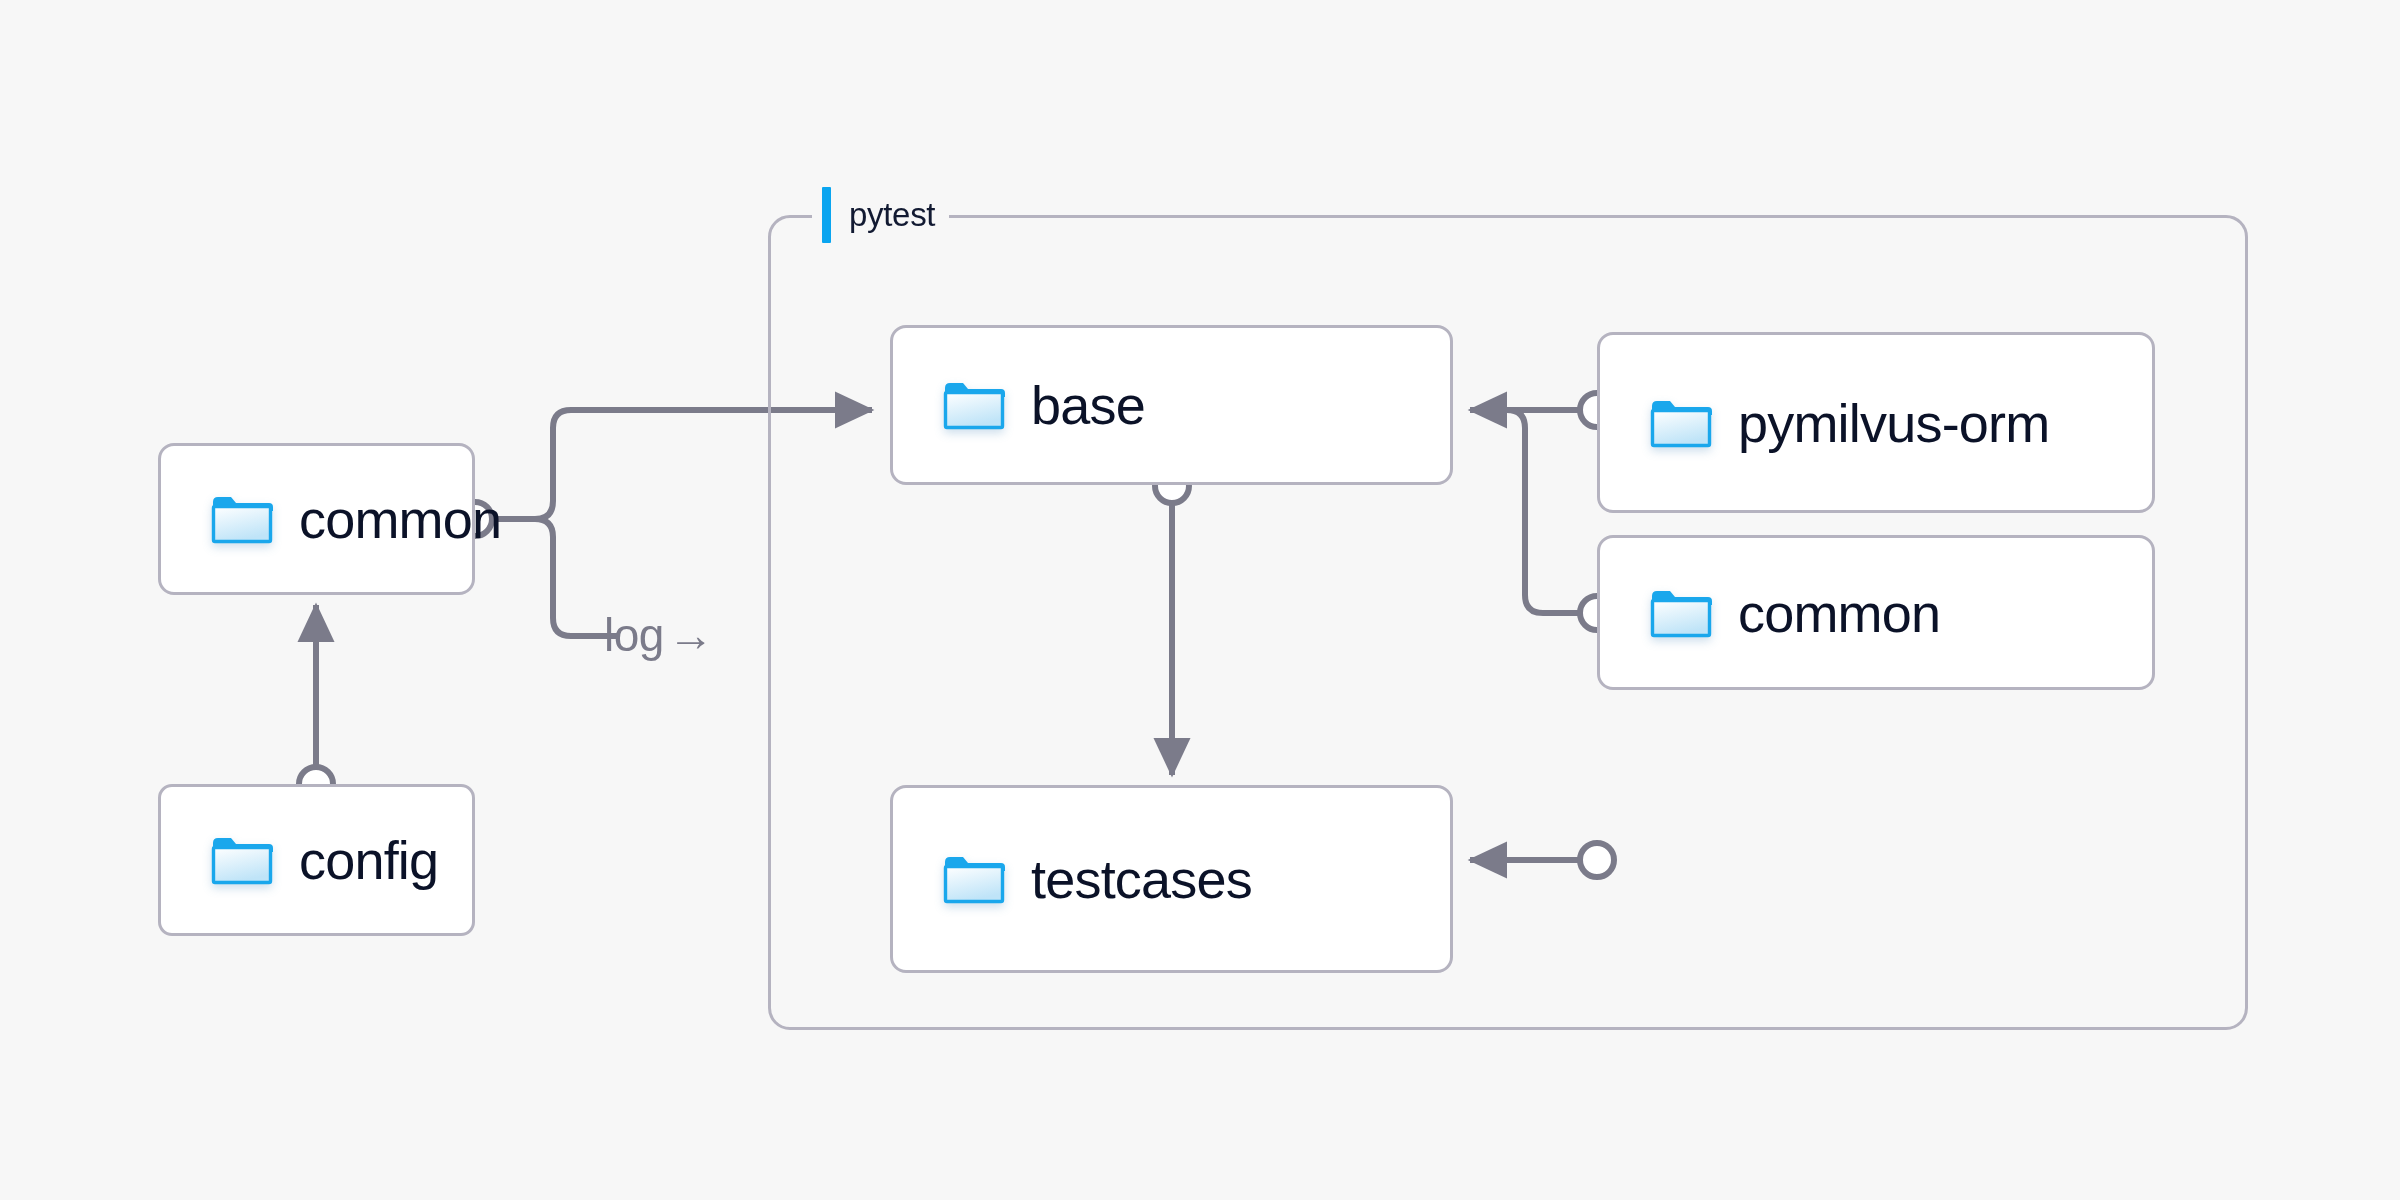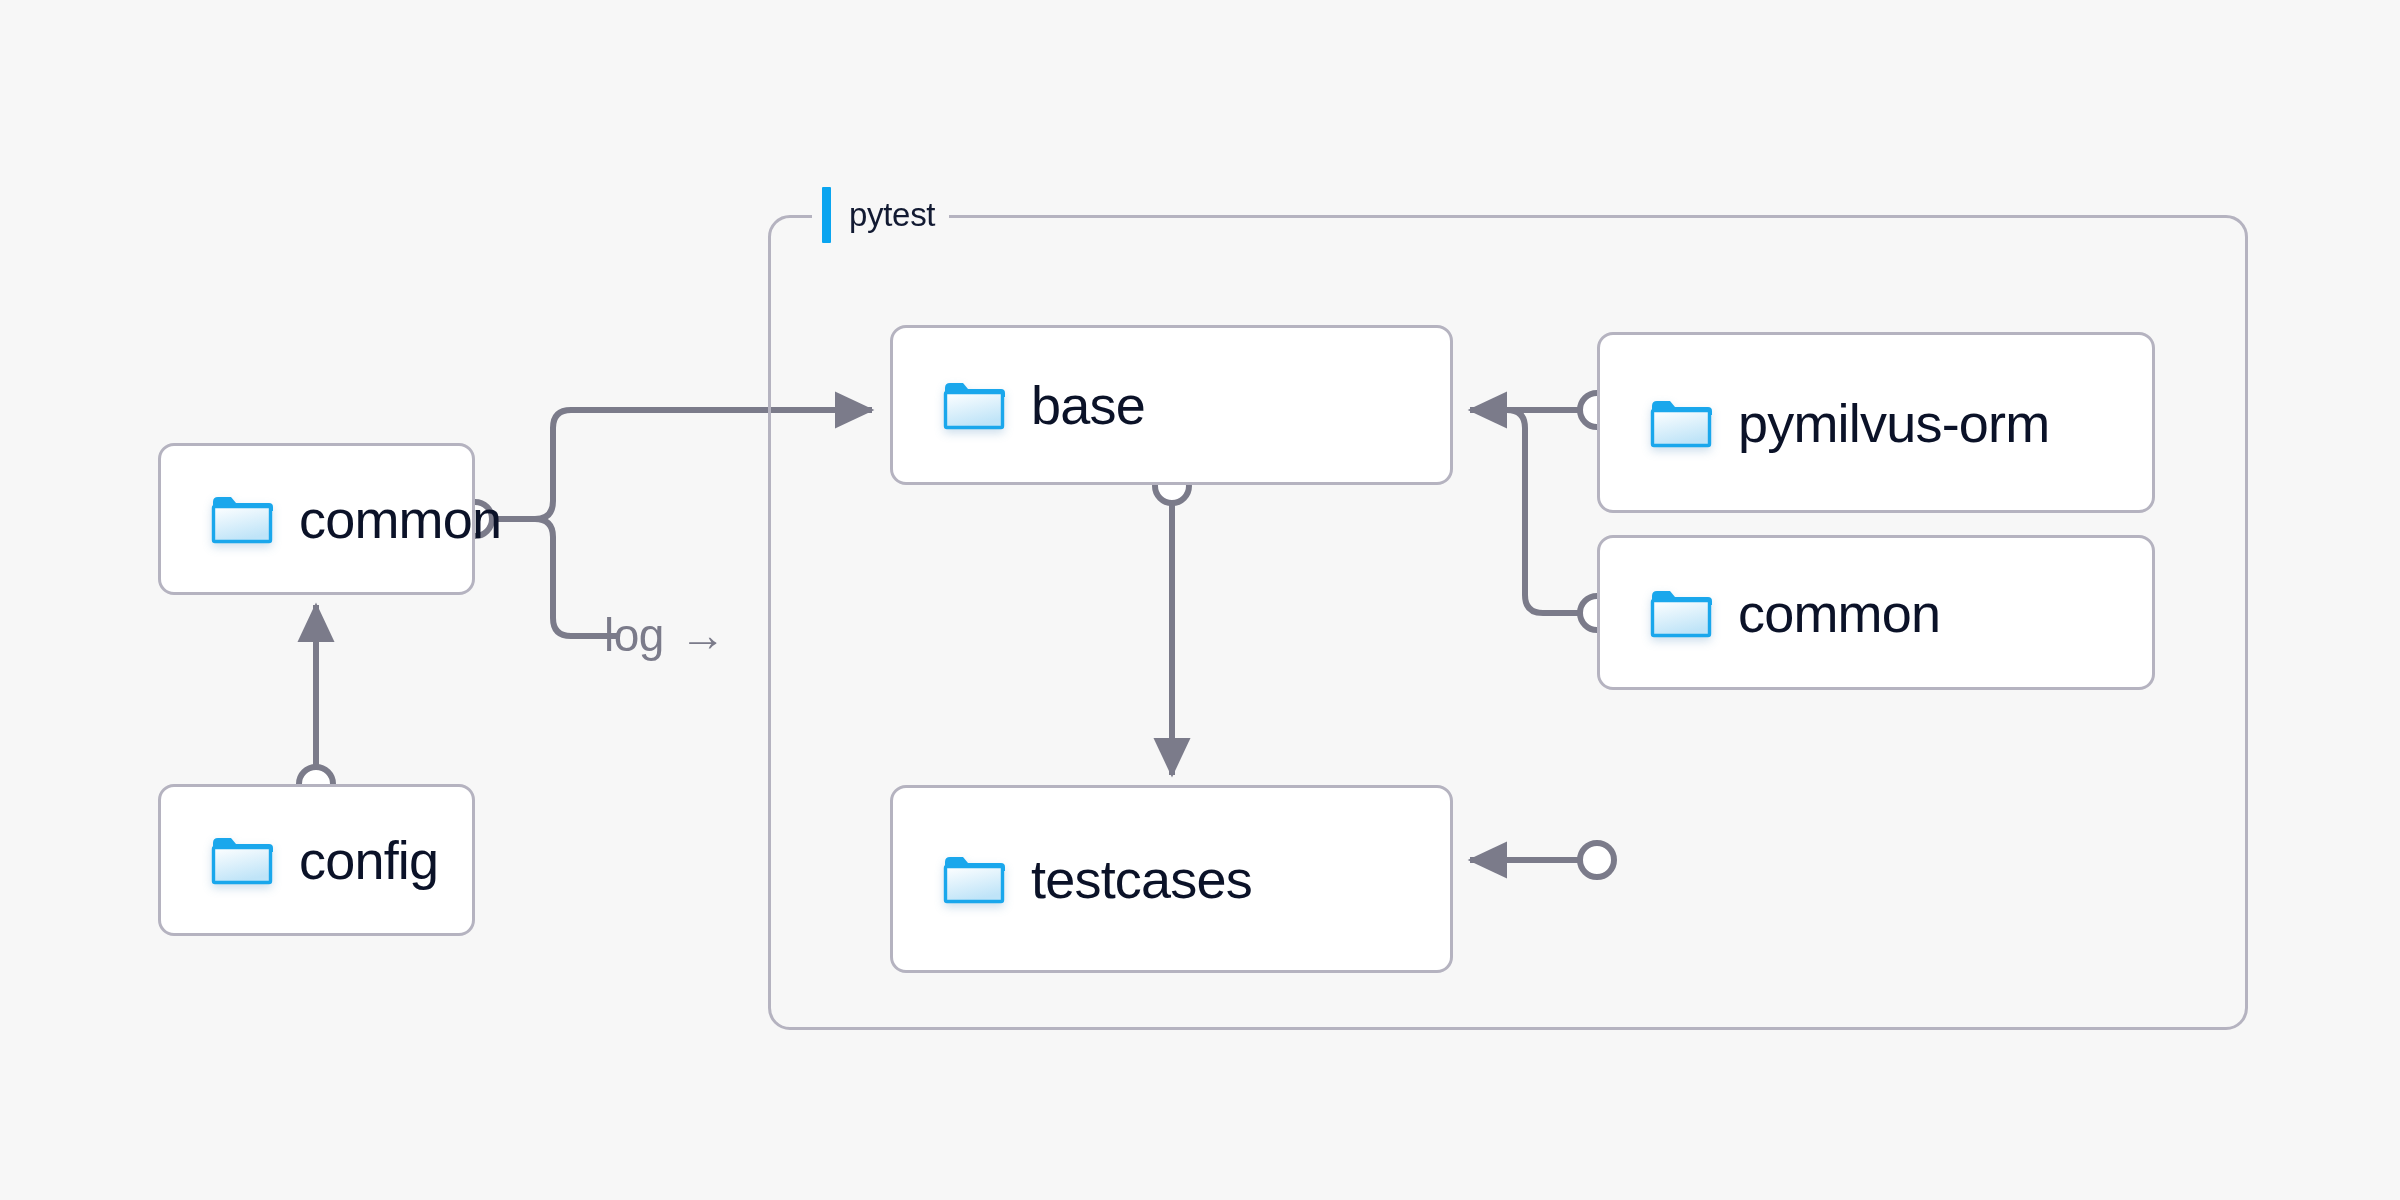--- a/index.html
+++ b/index.html
@@ -85,21 +85,21 @@
     height: 52px;
     position: relative;
     filter: drop-shadow(0 4px 5px rgba(30,110,170,0.22));
   }
 
   
   .edge-label {
     position: absolute;
     display: flex;
     align-items: center;
-    gap: 16px;
+    gap: 4px;
     font-size: 46px;
     color: #7b7b8a;
     letter-spacing: -0.5px;
     white-space: nowrap;
     text-align: right;
   }
   .edge-label-arrow {
     font-size: 46px;
     line-height: 1;
     color: #7b7b8a;
@@ -162,21 +162,21 @@
             <stop offset="100%" stop-color="#bfe4f8"></stop>
           </linearGradient>
         </defs>
         <path d="M2,9 q0-5 5-5 h13 l5,6 h33 q4,0 4,4 v4 h-60 z" fill="#1aa7ec"></path>
         <rect x="2.5" y="13.5" width="57" height="35" rx="1.5" fill="url(#fg1)" stroke="#1aa7ec" stroke-width="3.4"></rect>
       </svg>
     </span>
     <span class="node-label">common</span>
   </div>
 
-  <div class="node" style="left:158px; top:784px; width:317px; height:152px;">
+  <div class="node" style="left:158px; top:784px; width:317px; height:152px;border-radius:14px;">
     <span class="folder-icon">
       <svg viewBox="0 0 62 52" width="62" height="52">
         <path d="M2,9 q0-5 5-5 h13 l5,6 h33 q4,0 4,4 v4 h-60 z" fill="#1aa7ec"></path>
         <rect x="2.5" y="13.5" width="57" height="35" rx="1.5" fill="url(#fg1)" stroke="#1aa7ec" stroke-width="3.4"></rect>
       </svg>
     </span>
     <span class="node-label">config</span>
   </div>
 
   <div class="node" style="left:890px; top:325px; width:563px; height:160px;">

